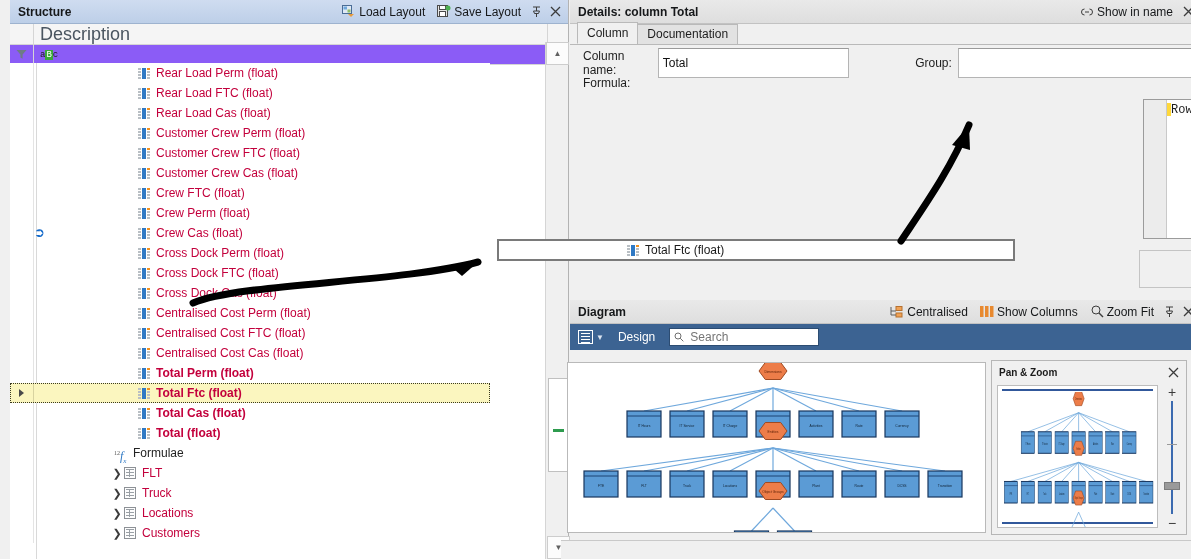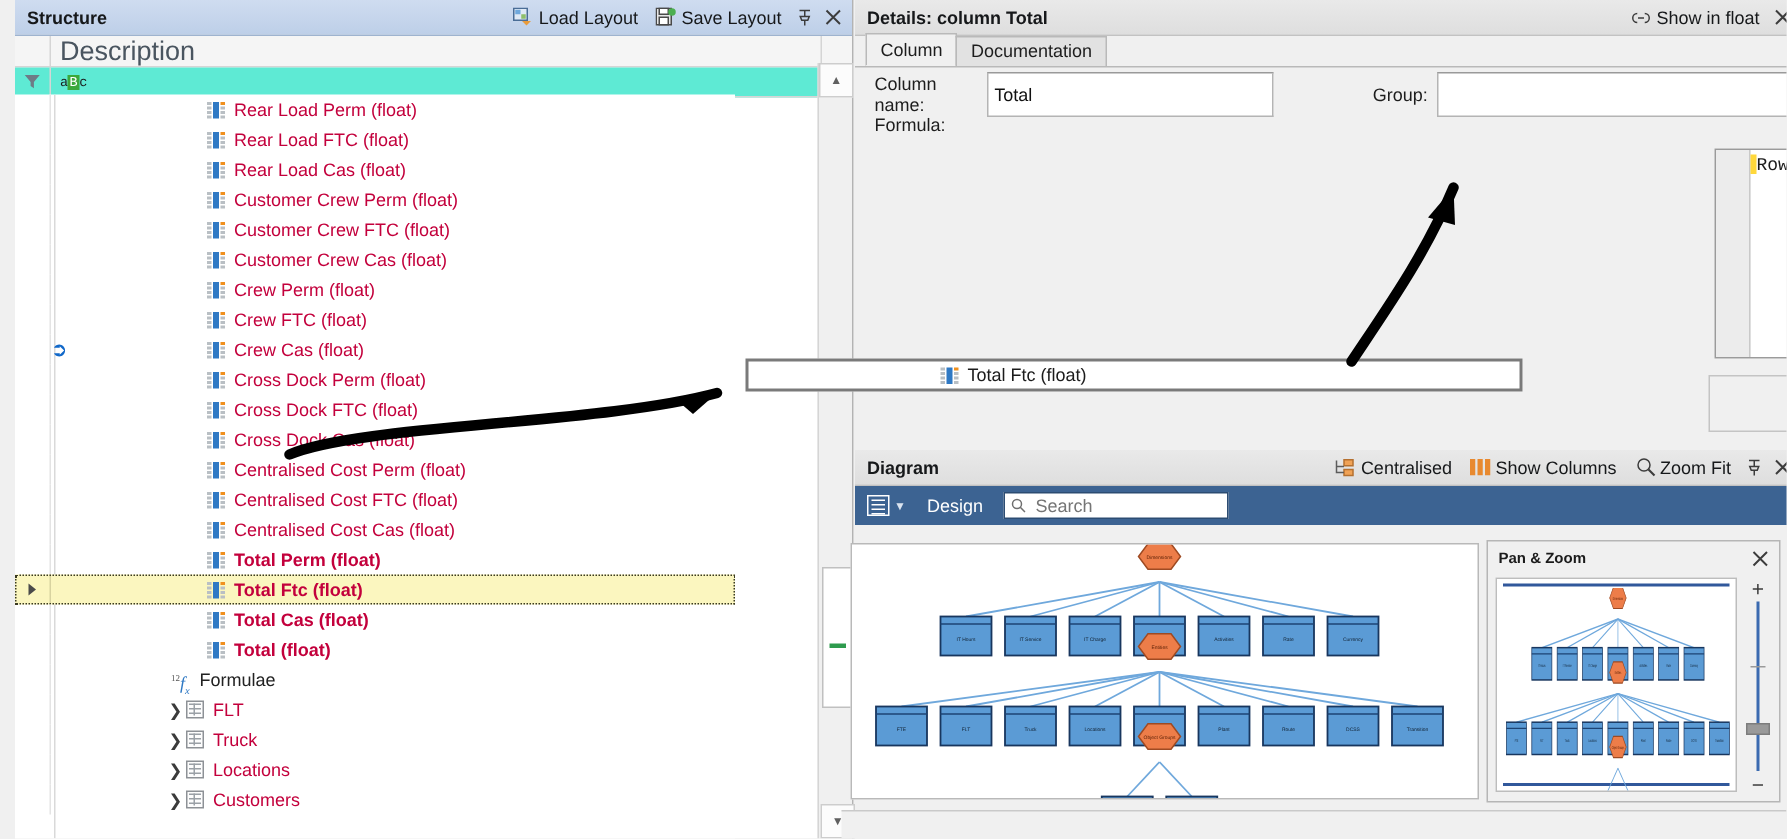--- a/index.html
+++ b/index.html
@@ -34,21 +34,21 @@
   
   #structure{left:0;top:0;width:559px;height:559px;border-right:1px solid #b3b3b3;background:#fff;}
   .grid-head{
     display:flex;height:21px;background:#f5f5f5;
     border-bottom:1px solid #d5d5d5;box-sizing:border-box;
   }
   .grid-head .gutter{width:24px;border-right:1px solid #d5d5d5;box-sizing:border-box;}
   .grid-head .col{flex:1;display:flex;align-items:center;padding-left:6px;color:#4a5560;font-size:18px;}
   .grid-head .endcol{width:21px;border-left:1px solid #d5d5d5;box-sizing:border-box;}
   .filter-row{
-    display:flex;height:20px;background:#5eead4;border-bottom:1px solid #d5d5d5;box-sizing:border-box;text-align:center;
+    display:flex;height:20px;background:#8b5cf6;border-bottom:1px solid #d5d5d5;box-sizing:border-box;text-align:center;
   }
   .filter-row .gutter{width:24px;border-right:1px solid #d5d5d5;box-sizing:border-box;
      display:flex;align-items:center;justify-content:center;}
   .filter-row .col{flex:1;display:flex;align-items:center;padding-left:6px;}
   .abc{font-family:"Liberation Mono","DejaVu Sans Mono",monospace;font-size:9px;letter-spacing:0;}
   .abc b{background:#3ba83b;color:#fff;padding:0 1px;font-weight:normal;}
 
   .tree{position:absolute;left:0;top:63px;width:480px;height:496px;overflow:hidden;background:#fff;}
   .row{position:relative;display:flex;align-items:center;height:20px;box-sizing:border-box;}
   .row .rowgutter{width:24px;flex:none;display:flex;align-items:center;justify-content:center;
@@ -349,39 +349,39 @@
                 <i class="c1"></i>
                 <i class="c2"></i>
                 <i class="c3"></i>
                 <i class="c4"></i>
                 <i class="bar"></i>
                 <i class="dot"></i>
                 <i class="c5"></i>
                 <i class="c6"></i>
                 <i class="c7"></i>
               </span>
+              <span class="lbl col-red">Crew FTC (float)</span>
+            </div>
+          </div>
+          <div class="row">
+            <div class="rowgutter"></div>
+            <div class="rowbody">
+              <span class="indent-1"></span>
+              <span class="colicon">
+                <i class="c1"></i>
+                <i class="c2"></i>
+                <i class="c3"></i>
+                <i class="c4"></i>
+                <i class="bar"></i>
+                <i class="dot"></i>
+                <i class="c5"></i>
+                <i class="c6"></i>
+                <i class="c7"></i>
+              </span>
               <span class="lbl col-red">Crew Perm (float)</span>
-            </div>
-          </div>
-          <div class="row">
-            <div class="rowgutter"></div>
-            <div class="rowbody">
-              <span class="indent-1"></span>
-              <span class="colicon">
-                <i class="c1"></i>
-                <i class="c2"></i>
-                <i class="c3"></i>
-                <i class="c4"></i>
-                <i class="bar"></i>
-                <i class="dot"></i>
-                <i class="c5"></i>
-                <i class="c6"></i>
-                <i class="c7"></i>
-              </span>
-              <span class="lbl col-red">Crew FTC (float)</span>
             </div>
           </div>
           <div class="row">
             <div class="rowgutter"></div>
             <div class="rowbody">
               <span class="indent-1"><span class="arrow-marker">➲</span></span>
               <span class="colicon">
                 <i class="c1"></i>
                 <i class="c2"></i>
                 <i class="c3"></i>
@@ -638,21 +638,21 @@
   <div class="panel" id="details">
     <div class="panel-title grey">
       <span class="ttl">Details: column Total</span>
       <span class="spacer"></span>
       <div class="tb-btn">
         <span>
           <svg width="14" height="10" viewBox="0 0 14 10">
               <path d="M5 5 h4 M4.5 2 a3 3 0 0 0 0 6 M9.5 2 a3 3 0 0 1 0 6" stroke="#3c3c3c" fill="none"></path>
             </svg>
         </span>
-        <span>Show in float</span>
+        <span>Show in name</span>
       </div>
       <div class="icon-btn">
         <svg width="11" height="11" viewBox="0 0 11 11">
             <path d="M1 1 L10 10 M10 1 L1 10" stroke="#3c3c3c" stroke-width="1.3"></path>
           </svg>
       </div>
     </div>
 
     <div class="tabs">
       <div class="tab active">Column</div>

